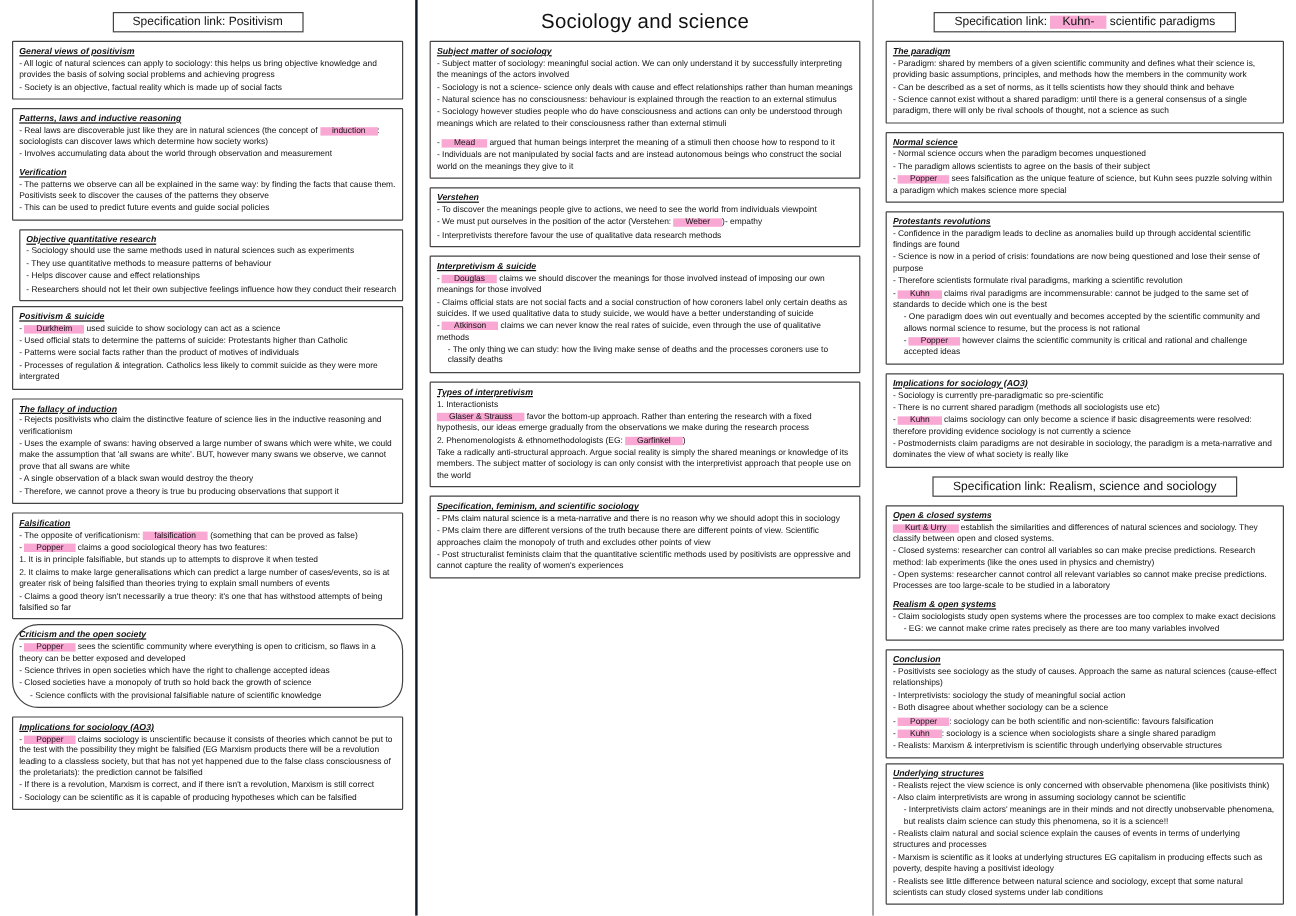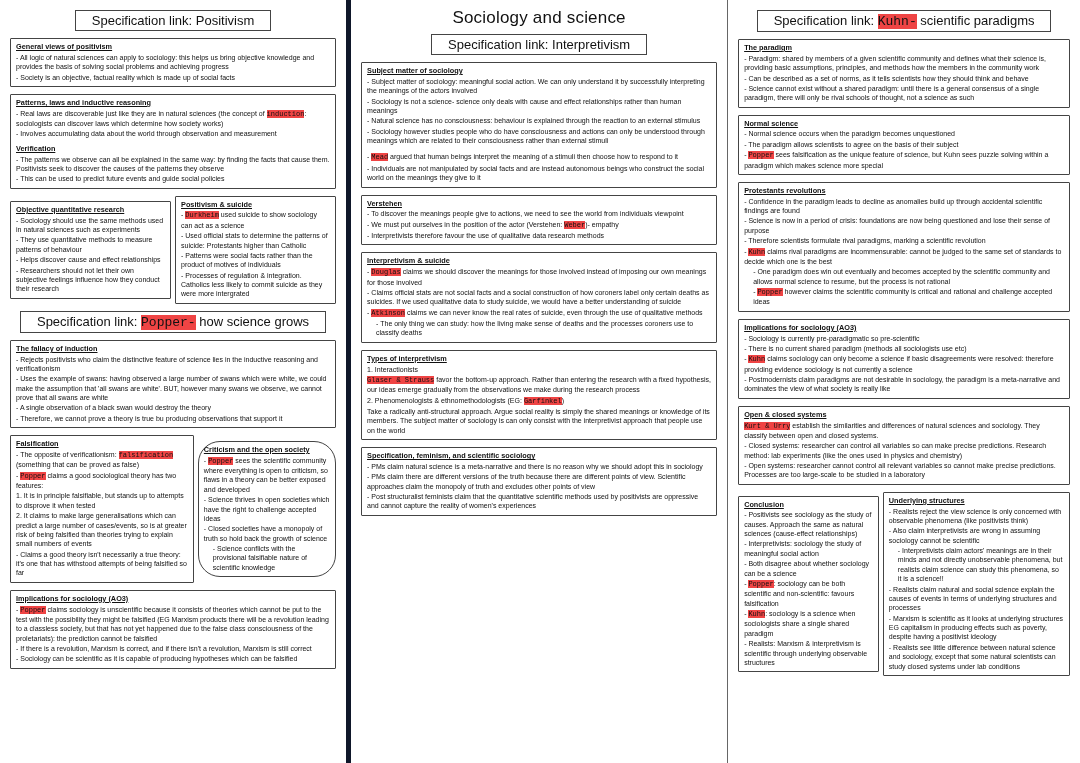--- a/index.html
+++ b/index.html
@@ -1,33 +1,33 @@
 <!DOCTYPE html>
 <html><head>
 <meta charset="utf-8">
 <style>
   html,body{margin:0;padding:0;background:#ffffff;}
   body{width:1080px;height:763px;overflow:hidden;font-family:"Liberation Sans",sans-serif;color:#111;}
   .page{display:flex;width:1080px;height:763px;}
   .col{box-sizing:border-box;padding:6px 10px;overflow:hidden;}
   .col-left{width:357px;}
-  .col-mid{width:394px;border-left:5px solid #0f172a;border-right:1px solid #666;}
+  .col-mid{width:394px;border-left:2px solid #0f172a;border-right:1px solid #666;}
   .col-right{width:363px;}
   .page-title{text-align:center;font-size:17px;font-weight:400;margin:2px 0 6px 0;letter-spacing:.2px;}
   .spec{display:flex;justify-content:center;margin:4px 0 7px 0;}
-  .spec-inner{border:1px solid #444;background:#fff;padding:2px 16px;font-size:13px;white-space:nowrap;}
+  .spec-inner{border:1px solid #444;background:#fff;padding:2px 16px;font-size:10px;white-space:nowrap;}
   .box{border:1px solid #444;border-radius:1px;background:#fff;padding:3px 5px;margin-bottom:7px;font-size:7px;line-height:1.34;}
   .group{margin-bottom:5px;}
   .group:last-child{margin-bottom:0;}
-  .group-title{font-weight:bold;text-decoration:underline;font-size:7.3px;margin-bottom:1px;}
+  .group-title{font-weight:bold;text-decoration:underline;font-size:7.3px;margin-bottom:1px;font-style:italic;}
   .line{margin:0 0 1px 0;}
   .line.indent{margin-left:9px;}
   .line.spacer{height:5px;}
-  mark{background:#ef4444;color:#111;padding:0 0;font-family:Liberation Mono, monospace;}
-  .row{display:flex;gap:4px;margin-bottom:7px;align-items:center;}
+  mark{background:#f9a8d4;color:#111;padding:0 10px;}
+  .row{display:flex;gap:4px;margin-bottom:7px;align-items:flex-end;flex-direction:column;}
   .row .box{margin-bottom:0;}
 </style>
 </head>
 <body>
 
 <div class="page">
   <div class="col col-left" id="col-left">
       <div class="spec">
         <div class="spec-inner">Specification link: Positivism</div>
       </div>
@@ -63,23 +63,20 @@
         <div class="box" style="flex: 0 0 calc(50% - 2px); box-sizing: border-box;">
           <div class="group">
             <div class="group-title">Positivism &amp; suicide</div>
             <div class="line">- <mark>Durkheim</mark> used suicide to show sociology can act as a science</div>
             <div class="line">- Used official stats to determine the patterns of suicide: Protestants higher than Catholic</div>
             <div class="line">- Patterns were social facts rather than the product of motives of individuals</div>
             <div class="line">- Processes of regulation &amp; integration. Catholics less likely to commit suicide as they were more intergrated</div>
           </div>
         </div>
       </div>
-      <div class="spec">
-        <div class="spec-inner">Specification link: <mark>Popper-</mark> how science grows</div>
-      </div>
       <div class="box">
         <div class="group">
           <div class="group-title">The fallacy of induction</div>
           <div class="line">- Rejects positivists who claim the distinctive feature of science lies in the inductive reasoning and verificationism</div>
           <div class="line">- Uses the example of swans: having observed a large number of swans which were white, we could make the assumption that 'all swans are white'. BUT, however many swans we observe, we cannot prove that all swans are white</div>
           <div class="line">- A single observation of a black swan would destroy the theory</div>
           <div class="line">- Therefore, we cannot prove a theory is true bu producing observations that support it</div>
         </div>
       </div>
       <div class="row">
@@ -107,23 +104,20 @@
         <div class="group">
           <div class="group-title">Implications for sociology (AO3)</div>
           <div class="line">- <mark>Popper</mark> claims sociology is unscientific because it consists of theories which cannot be put to the test with the possibility they might be falsified (EG Marxism products there will be a revolution leading to a classless society, but that has not yet happened due to the false class consciousness of the proletariats): the prediction cannot be falsified</div>
           <div class="line">- If there is a revolution, Marxism is correct, and if there isn't a revolution, Marxism is still correct</div>
           <div class="line">- Sociology can be scientific as it is capable of producing hypotheses which can be falsified</div>
         </div>
       </div>
     </div>
   <div class="col col-mid" id="col-mid">
     <div class="page-title">Sociology and science</div>
-  <div class="spec">
-        <div class="spec-inner">Specification link: Interpretivism</div>
-      </div>
       <div class="box">
         <div class="group">
           <div class="group-title">Subject matter of sociology</div>
           <div class="line">- Subject matter of sociology: meaningful social action. We can only understand it by successfully interpreting the meanings of the actors involved</div>
           <div class="line">- Sociology is not a science- science only deals with cause and effect relationships rather than human meanings</div>
           <div class="line">- Natural science has no consciousness: behaviour is explained through the reaction to an external stimulus</div>
           <div class="line">- Sociology however studies people who do have consciousness and actions can only be understood through meanings which are related to their consciousness rather than external stimuli</div>
           <div class="line spacer"></div>
           <div class="line">- <mark>Mead</mark> argued that human beings interpret the meaning of a stimuli then choose how to respond to it</div>
           <div class="line">- Individuals are not manipulated by social facts and are instead autonomous beings who construct the social world on the meanings they give to it</div>
@@ -197,26 +191,34 @@
       </div>
       <div class="box">
         <div class="group">
           <div class="group-title">Implications for sociology (AO3)</div>
           <div class="line">- Sociology is currently pre-paradigmatic so pre-scientific</div>
           <div class="line">- There is no current shared paradigm (methods all sociologists use etc)</div>
           <div class="line">- <mark>Kuhn</mark> claims sociology can only become a science if basic disagreements were resolved: therefore providing evidence sociology is not currently a science</div>
           <div class="line">- Postmodernists claim paradigms are not desirable in sociology, the paradigm is a meta-narrative and dominates the view of what society is really like</div>
         </div>
       </div>
+      <div class="spec">
+        <div class="spec-inner">Specification link: Realism, science and sociology</div>
+      </div>
       <div class="box">
         <div class="group">
           <div class="group-title">Open &amp; closed systems</div>
           <div class="line"><mark>Kurt &amp; Urry</mark> establish the similarities and differences of natural sciences and sociology. They classify between open and closed systems.</div>
           <div class="line">- Closed systems: researcher can control all variables so can make precise predictions. Research method: lab experiments (like the ones used in physics and chemistry)</div>
           <div class="line">- Open systems: researcher cannot control all relevant variables so cannot make precise predictions. Processes are too large-scale to be studied in a laboratory</div>
+        </div>
+        <div class="group">
+          <div class="group-title">Realism &amp; open systems</div>
+          <div class="line">- Claim sociologists study open systems where the processes are too complex to make exact decisions</div>
+          <div class="line indent">- EG: we cannot make crime rates precisely as there are too many variables involved</div>
         </div>
       </div>
       <div class="row">
         <div class="box" style="flex: 0 0 calc(43% - 2px); box-sizing: border-box;">
           <div class="group">
             <div class="group-title">Conclusion</div>
             <div class="line">- Positivists see sociology as the study of causes. Approach the same as natural sciences (cause-effect relationships)</div>
             <div class="line">- Interpretivists: sociology the study of meaningful social action</div>
             <div class="line">- Both disagree about whether sociology can be a science</div>
             <div class="line">- <mark>Popper</mark>: sociology can be both scientific and non-scientific: favours falsification</div>

